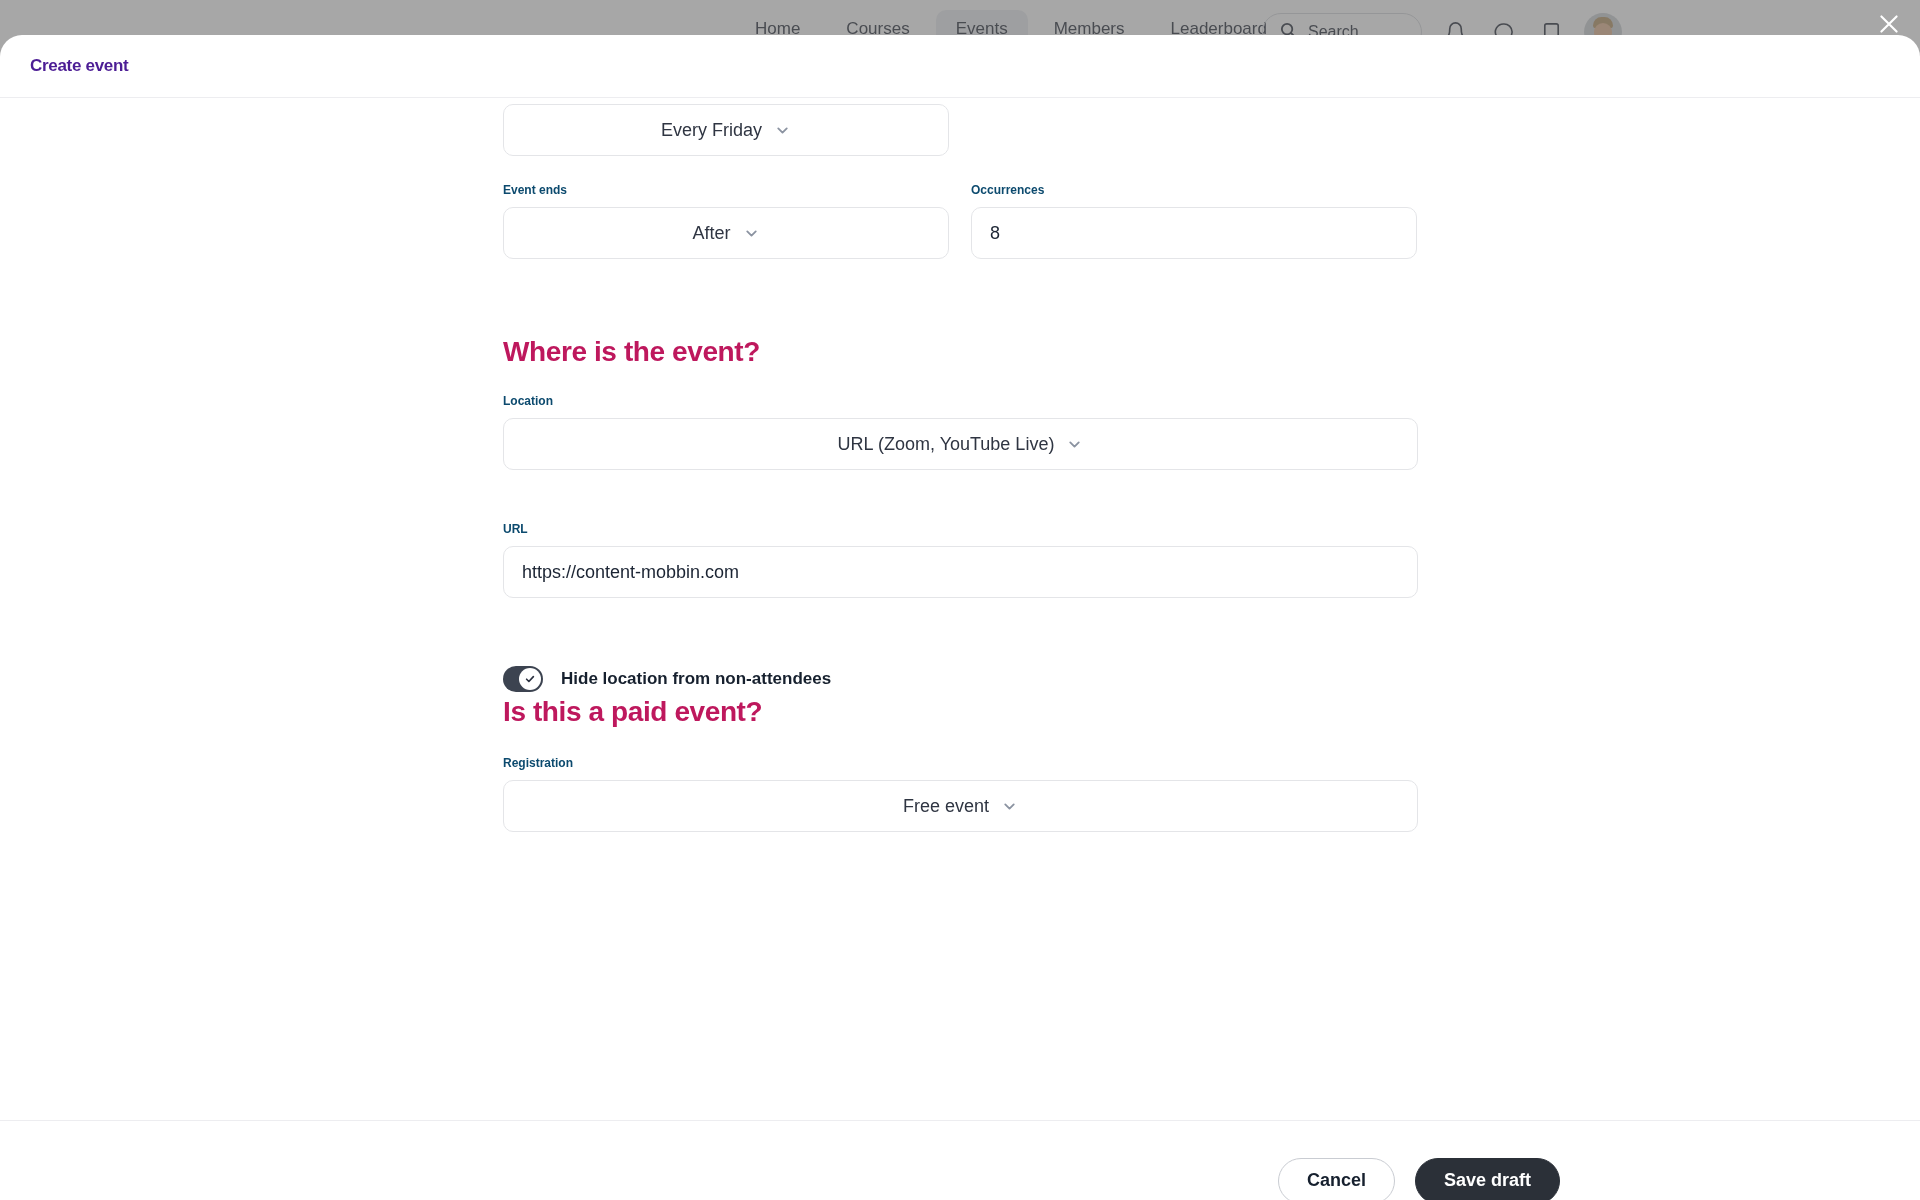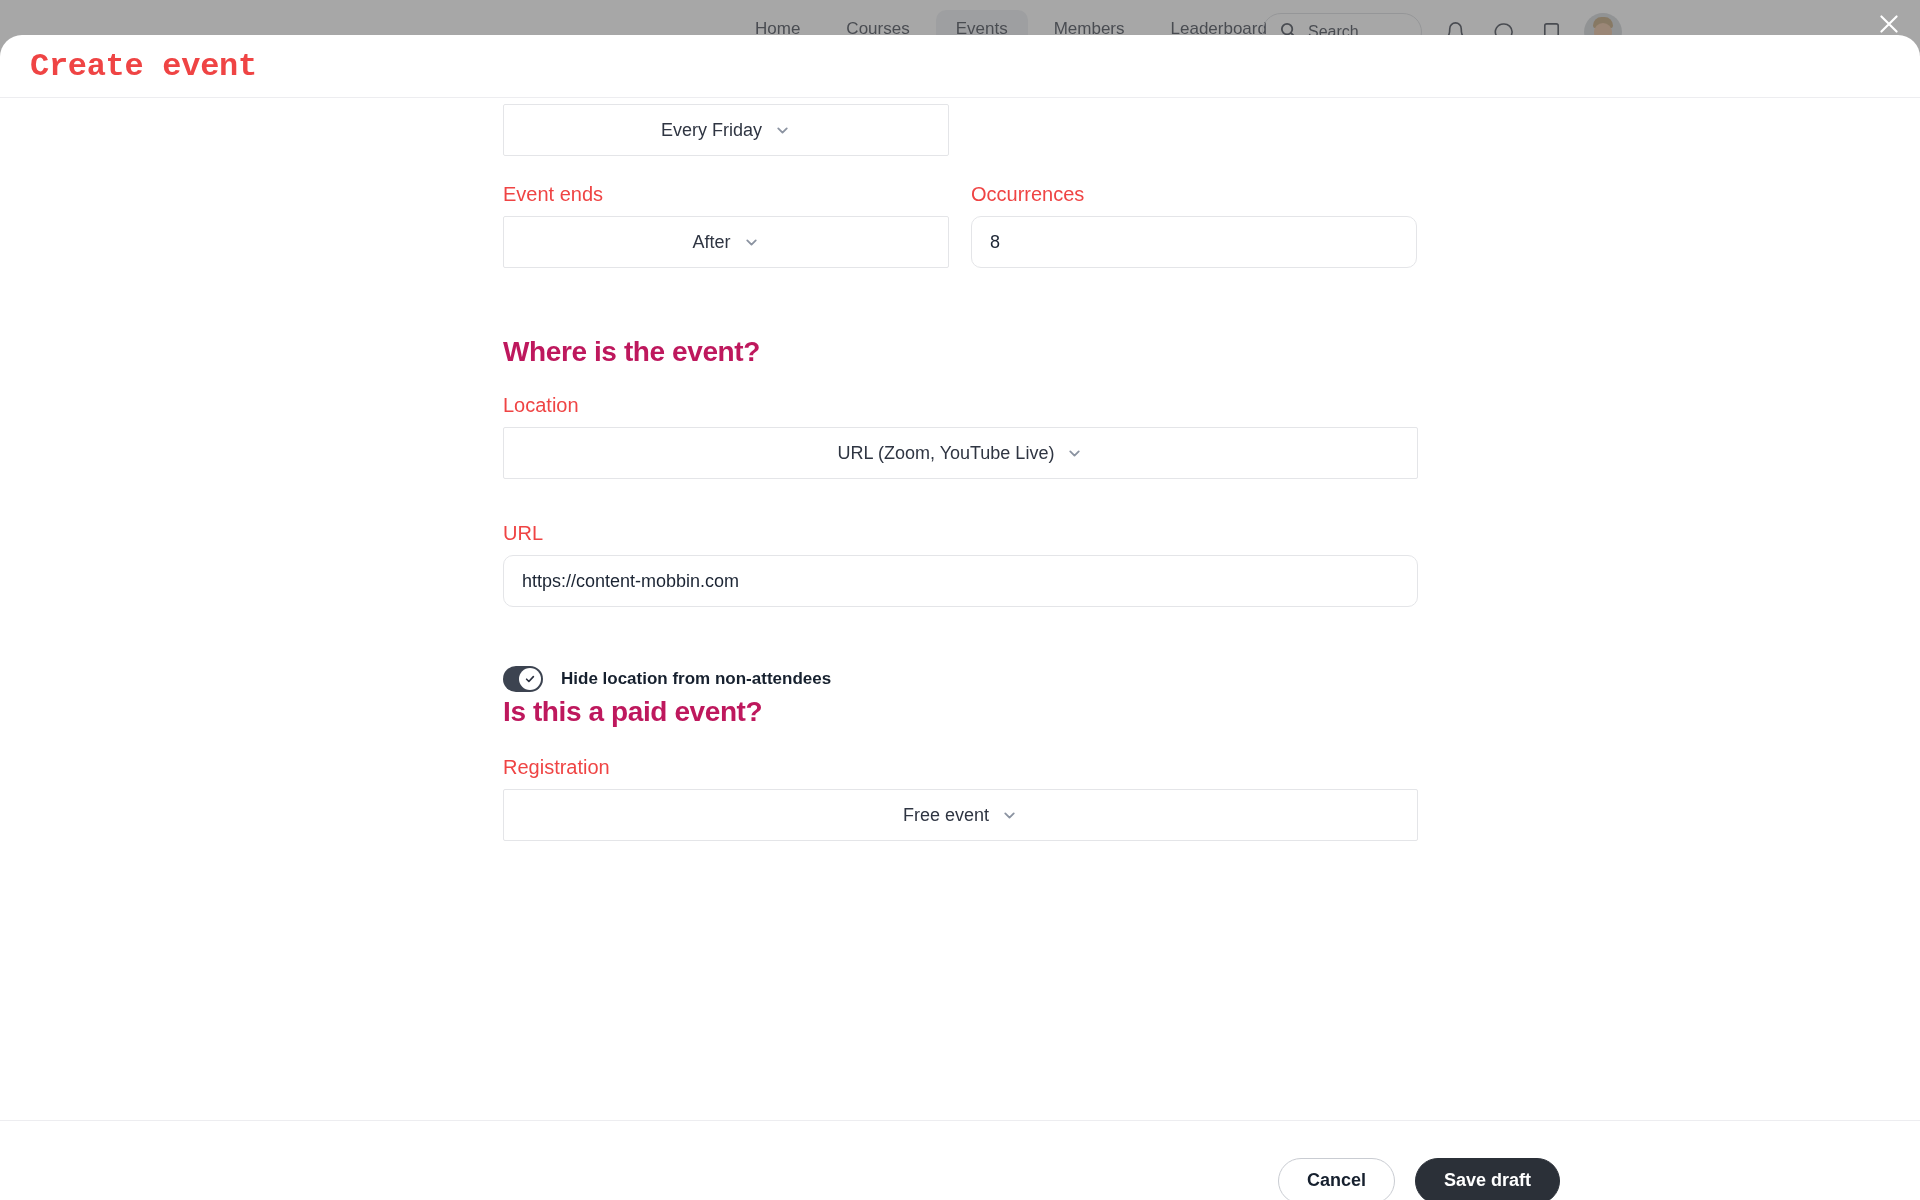--- a/index.html
+++ b/index.html
@@ -206,52 +206,51 @@
   #modal-header {
     height: 63px;
     flex: 0 0 63px;
     display: flex;
     align-items: center;
     padding-left: 30px;
     border-bottom: 1px solid #ededf0;
   }
 
   #modal-title {
-    font-size: 32px;
-    font-weight: 700;
-    color: #ef4444;
+    font-size: 17px;
+    font-weight: 700;
+    color: #4c1d95;
     letter-spacing: -0.3px;
-    font-family: Liberation Mono, monospace;
   }
 
   #modal-body {
     flex: 1 1 auto;
     position: relative;
     overflow: hidden;
   }
 
   .form-column {
     position: absolute;
     left: 503px;
     top: 0;
     width: 915px;
   }
 
   
   .field-label {
-    font-size: 20px;
-    font-weight: 400;
-    color: #ef4444;
+    font-size: 12px;
+    font-weight: 700;
+    color: #0c4a6e;
     margin-bottom: 10px;
   }
 
   .select-control {
     height: 52px;
     border: 1px solid #e4e5e8;
-    border-radius: 2px;
+    border-radius: 10px;
     background: #ffffff;
     display: flex;
     align-items: center;
     justify-content: center;
     gap: 12px;
     font-size: 18px;
     color: #2f3542;
     cursor: pointer;
   }
   .select-control .chev {

